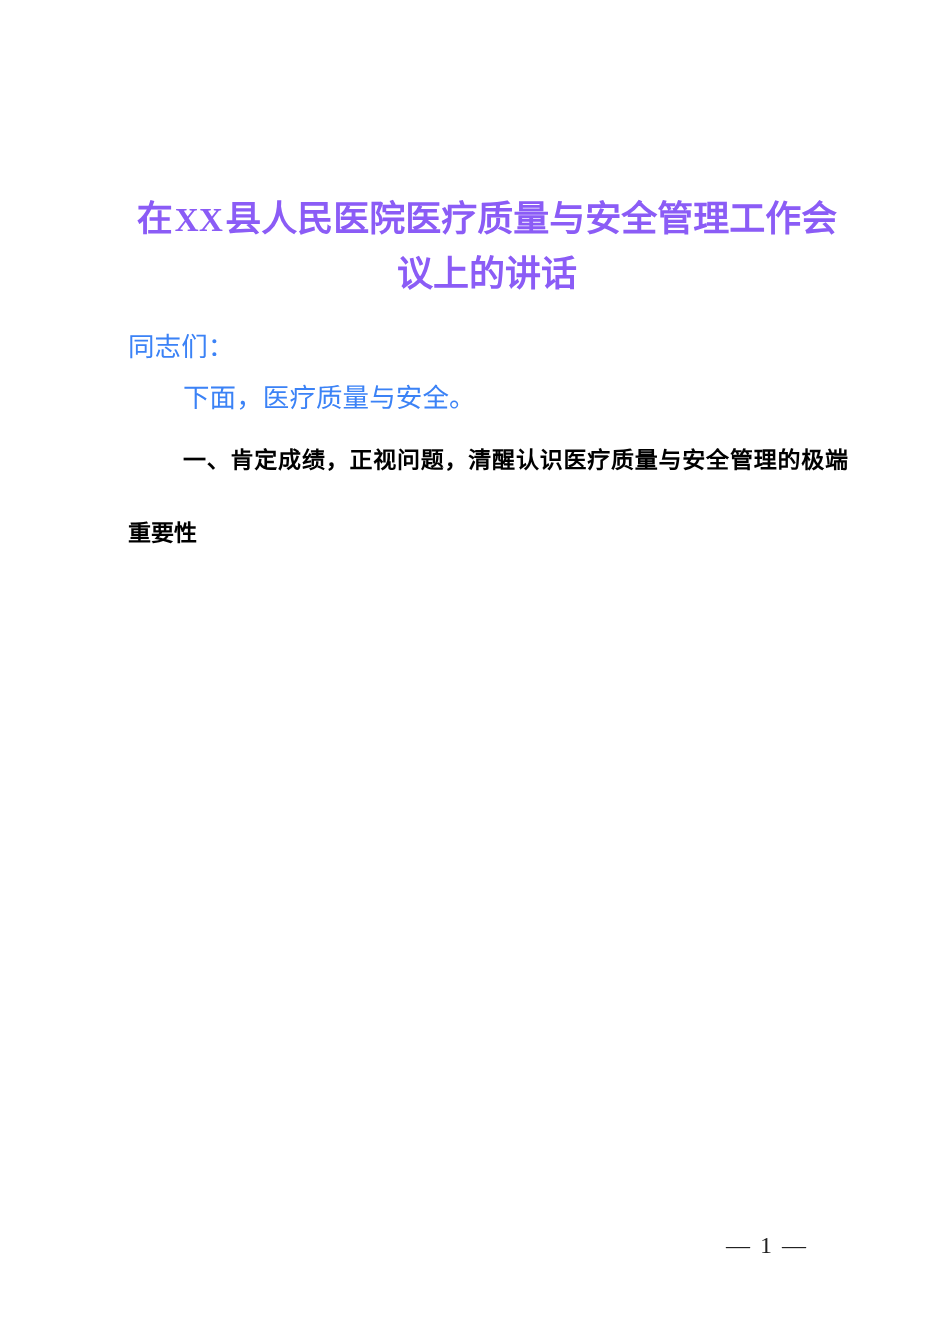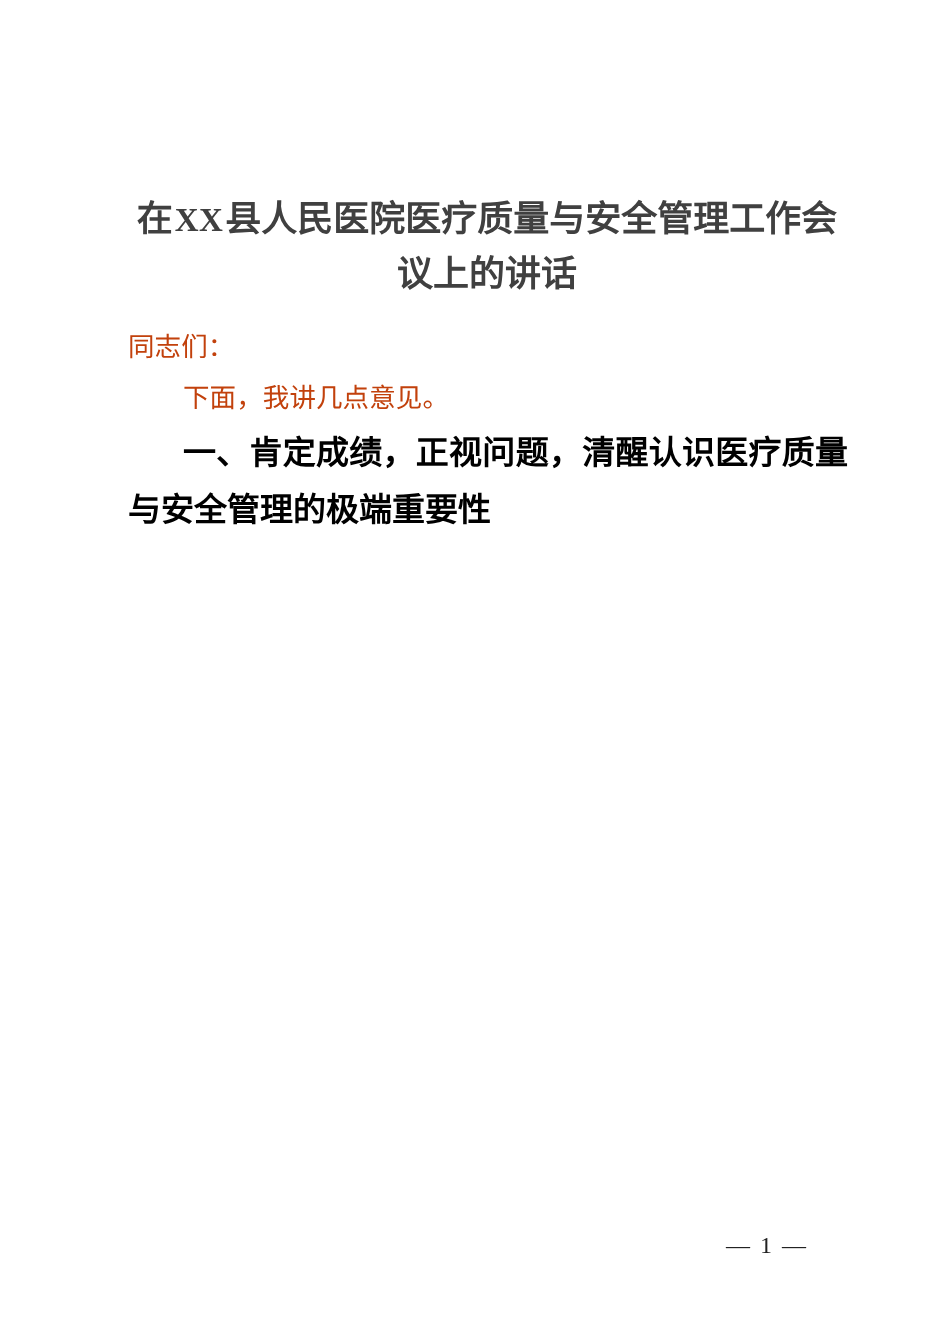--- a/index.html
+++ b/index.html
@@ -31,21 +31,21 @@
   .doc-title {
     position: absolute;
     left: 128px;
     top: 168px;
     width: 718px;
     text-align: center;
     font-weight: bold;
     font-size: 36px;
     line-height: 54px;
     letter-spacing: 0px;
-    color: #404040;
+    color: #8b5cf6;
   }
   .doc-title .latin {
     font-family: "Liberation Serif", "DejaVu Serif", serif;
     font-weight: bold;
     font-size: 33px;
     letter-spacing: 0.5px;
     padding: 0 2px;
   }
 
   
@@ -56,32 +56,32 @@
     width: 720px;
   }
 
   p.para {
     margin: 0;
     font-size: 26.5px;
     line-height: 51px;
     text-align: justify;
     text-justify: inter-character;
     letter-spacing: 0.1px;
-    color: #c2410c;
+    color: #3b82f6;
     font-weight: normal;
   }
 
   p.indent {
     text-indent: 55px;
   }
 
   p.heading {
     margin: 0;
-    font-size: 33px;
-    line-height: 57px;
+    font-size: 23px;
+    line-height: 73px;
     font-weight: bold;
     text-indent: 55px;
     text-align: justify;
     text-justify: inter-character;
     color: #000000;
   }
 
   
   .footer {
     position: absolute;
@@ -105,21 +105,21 @@
 
   <h1 class="doc-title">
     <span>在</span><span class="latin">XX</span><span>县人民医院医疗质量与安全管理工作会议上的讲话</span>
   </h1>
 
   <div class="body-area">
 
     <p class="para">同志们：</p>
 
 
-    <p class="para indent">下面，我讲几点意见。</p>
+    <p class="para indent">下面，医疗质量与安全。</p>
 
     <p class="heading">一、肯定成绩，正视问题，清醒认识医疗质量与安全管理的极端重要性</p>
 
 
   </div>
 
   <div class="footer">
     <span>— 1 —</span>
   </div>
 

